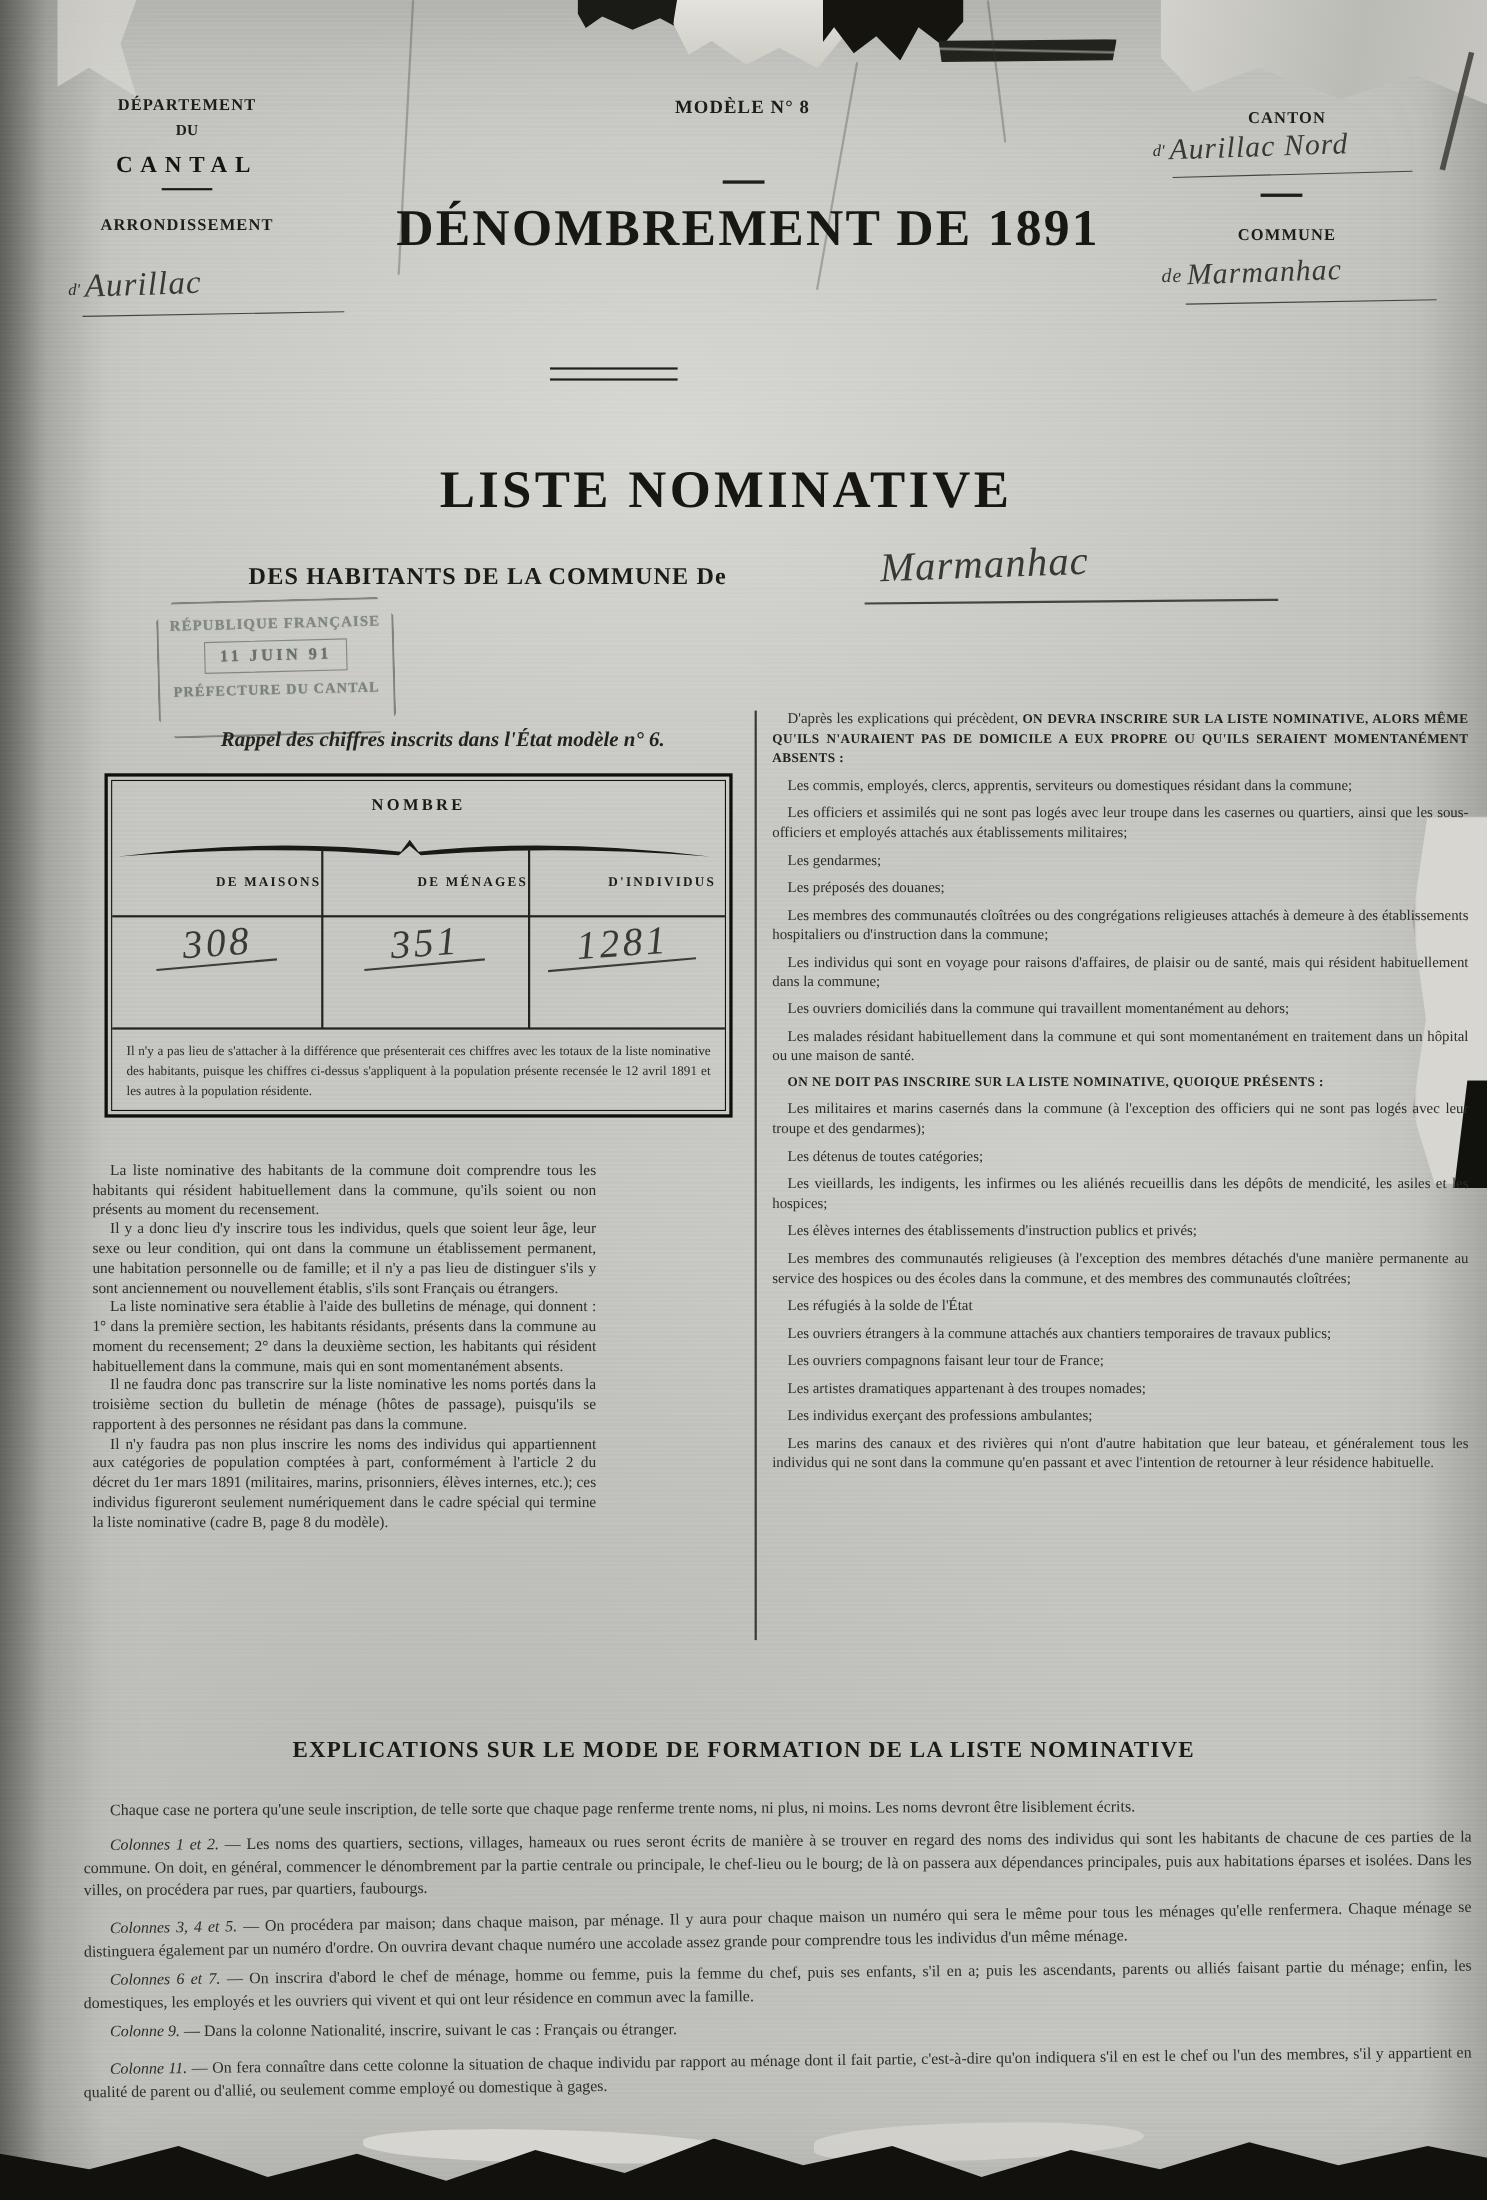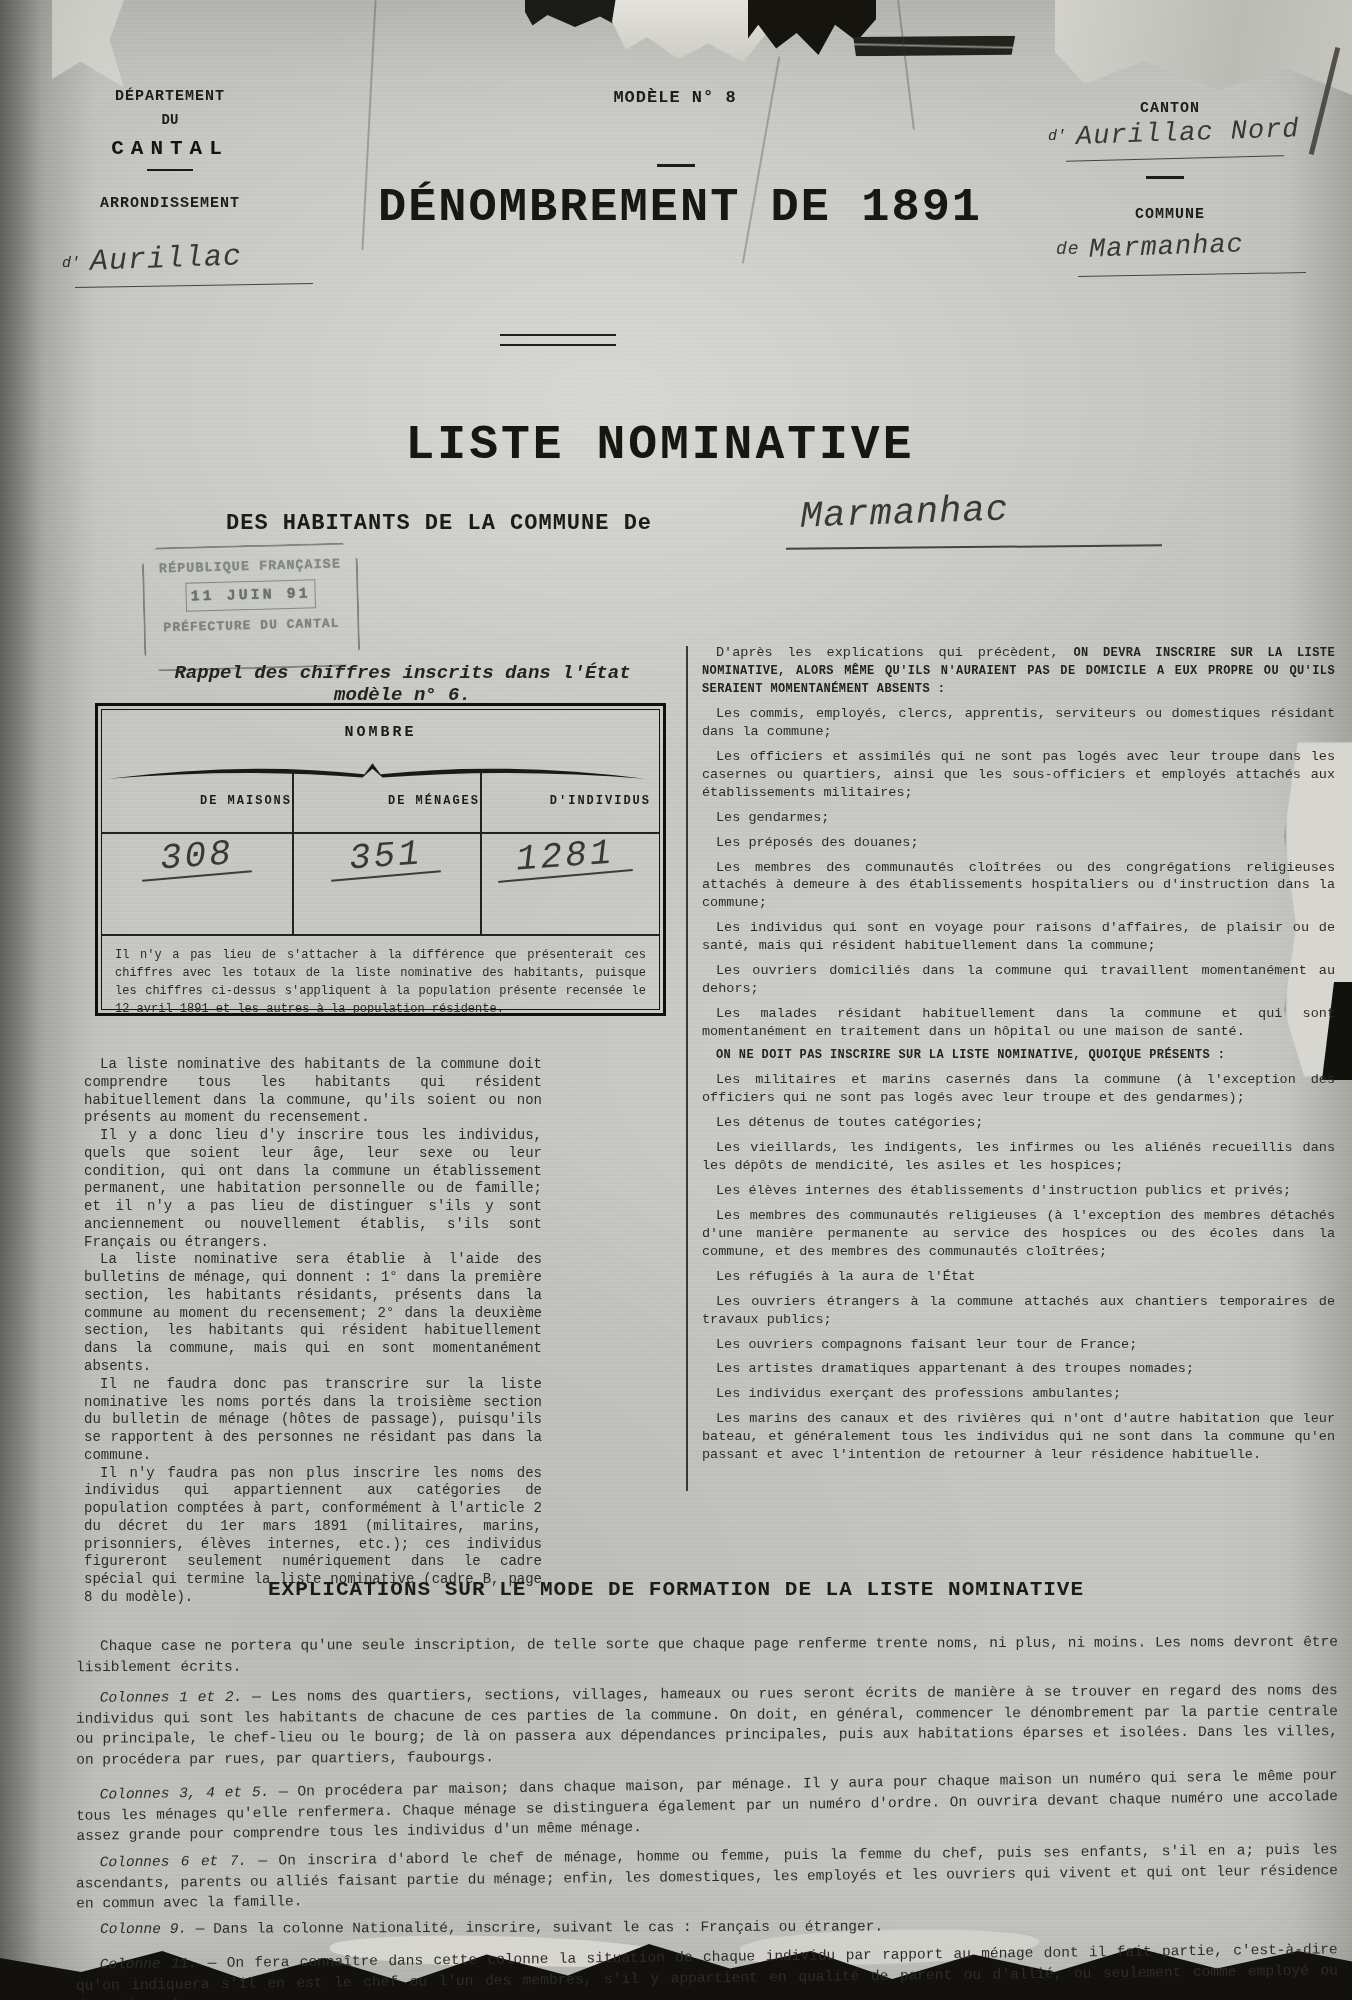--- a/index.html
+++ b/index.html
@@ -1,18 +1,18 @@
 <!DOCTYPE html>
 <html><head>
 <meta charset="utf-8">
 <style>
   html,body{margin:0;padding:0;background:#101010;}
   .page{
     position:relative;width:1352px;height:2000px;overflow:hidden;
-    font-family:Liberation Mono, monospace;color:#33312c;
+    font-family:Liberation Serif, serif;color:#33312c;
     background-color:#c5c6c2;
     background-image:
       radial-gradient(ellipse 900px 600px at 45% 20%, rgba(238,238,232,.45), transparent 70%),
       radial-gradient(ellipse 750px 520px at 72% 52%, rgba(228,228,222,.30), transparent 70%),
       radial-gradient(ellipse 850px 700px at 28% 82%, rgba(168,168,161,.35), transparent 75%),
       repeating-linear-gradient(0deg, rgba(0,0,0,.016) 0 2px, rgba(255,255,255,.012) 2px 4px),
       linear-gradient(90deg, rgba(38,38,34,.6) 0px, rgba(108,108,102,.28) 42px, rgba(0,0,0,0) 95px),
       linear-gradient(270deg, rgba(118,118,112,.22) 0px, rgba(0,0,0,0) 60px);
     box-shadow:inset 0 0 120px rgba(60,60,52,.25);
   }
@@ -225,21 +225,21 @@
     <p>Les membres des communautés cloîtrées ou des congrégations religieuses attachés à demeure à des établissements hospitaliers ou d'instruction dans la commune;</p>
     <p>Les individus qui sont en voyage pour raisons d'affaires, de plaisir ou de santé, mais qui résident habituellement dans la commune;</p>
     <p>Les ouvriers domiciliés dans la commune qui travaillent momentanément au dehors;</p>
     <p>Les malades résidant habituellement dans la commune et qui sont momentanément en traitement dans un hôpital ou une maison de santé.</p>
     <p class="caps-strong">ON NE DOIT PAS INSCRIRE SUR LA LISTE NOMINATIVE, QUOIQUE PRÉSENTS :</p>
     <p>Les militaires et marins casernés dans la commune (à l'exception des officiers qui ne sont pas logés avec leur troupe et des gendarmes);</p>
     <p>Les détenus de toutes catégories;</p>
     <p>Les vieillards, les indigents, les infirmes ou les aliénés recueillis dans les dépôts de mendicité, les asiles et les hospices;</p>
     <p>Les élèves internes des établissements d'instruction publics et privés;</p>
     <p>Les membres des communautés religieuses (à l'exception des membres détachés d'une manière permanente au service des hospices ou des écoles dans la commune, et des membres des communautés cloîtrées;</p>
-    <p>Les réfugiés à la aura de l'État</p>
+    <p>Les réfugiés à la solde de l'État</p>
     <p>Les ouvriers étrangers à la commune attachés aux chantiers temporaires de travaux publics;</p>
     <p>Les ouvriers compagnons faisant leur tour de France;</p>
     <p>Les artistes dramatiques appartenant à des troupes nomades;</p>
     <p>Les individus exerçant des professions ambulantes;</p>
     <p>Les marins des canaux et des rivières qui n'ont d'autre habitation que leur bateau, et généralement tous les individus qui ne sont dans la commune qu'en passant et avec l'intention de retourner à leur résidence habituelle.</p>
   </div>
 
   <div class="abs z exp-title">EXPLICATIONS SUR LE MODE DE FORMATION DE LA LISTE NOMINATIVE</div>
   <div class="abs z exp-body">
     <p class="r02">Chaque case ne portera qu'une seule inscription, de telle sorte que chaque page renferme trente noms, ni plus, ni moins. Les noms devront être lisiblement écrits.</p>

